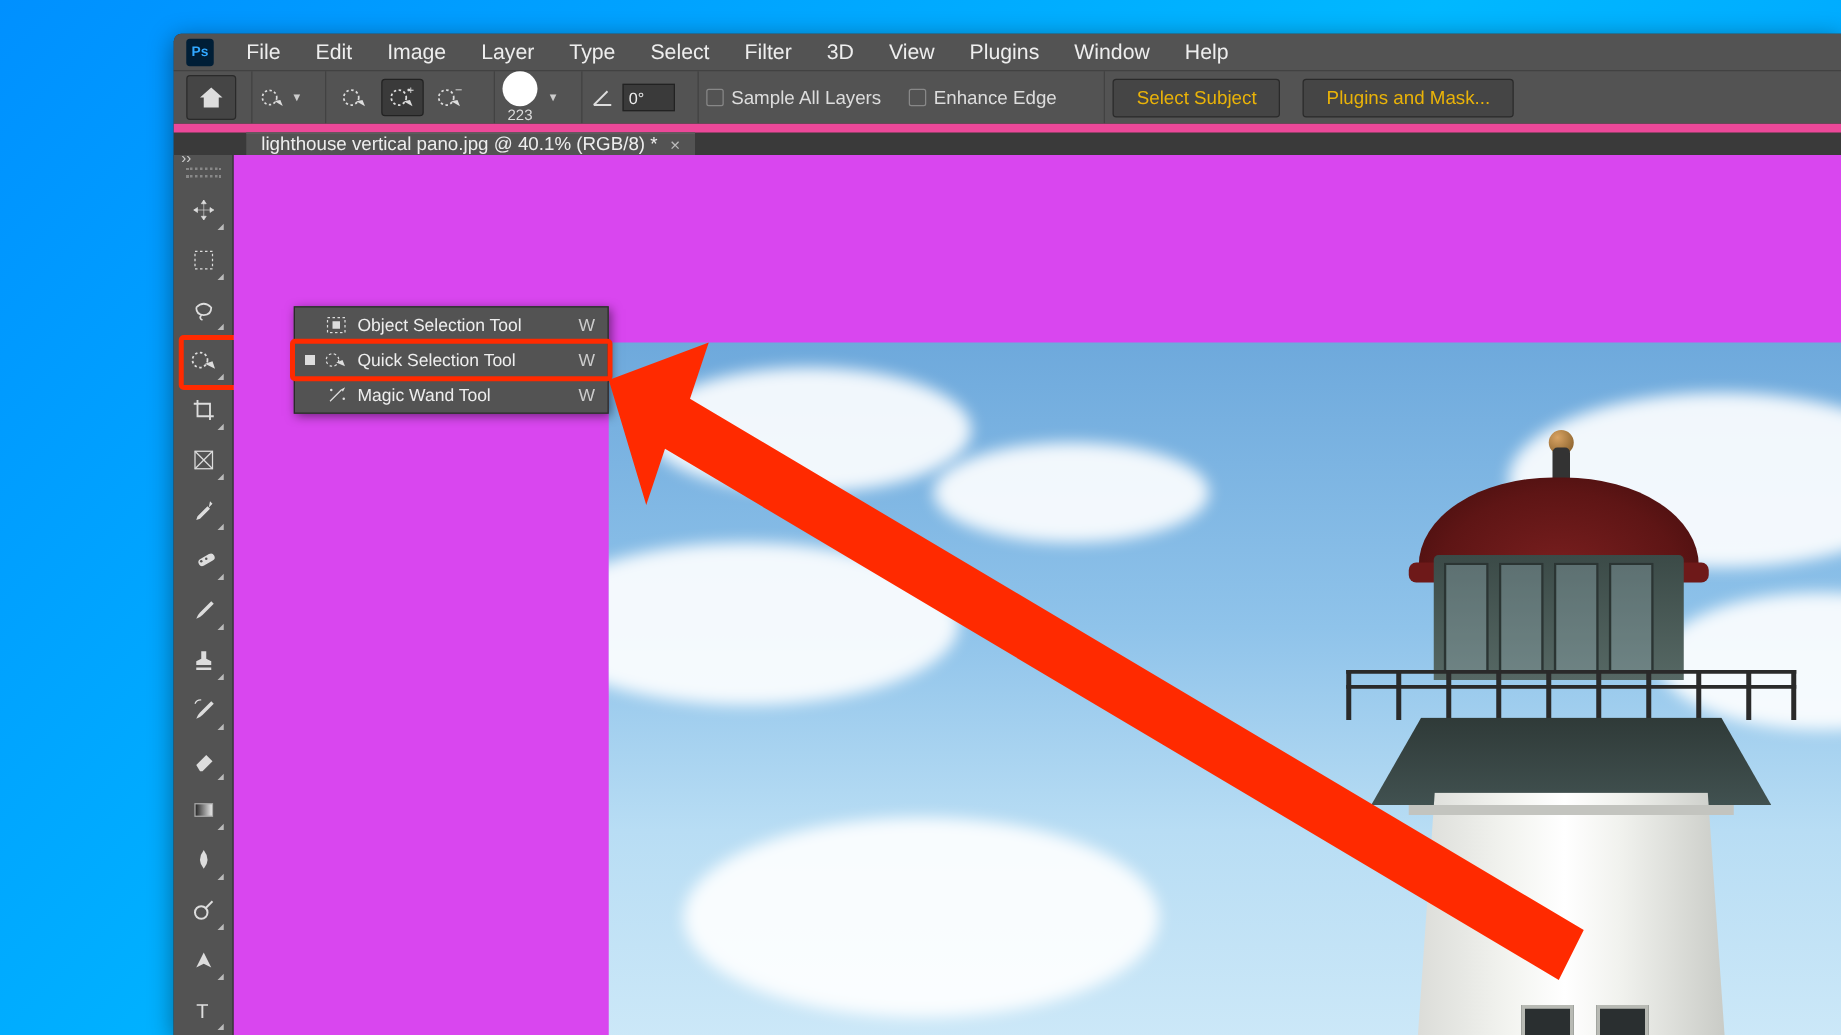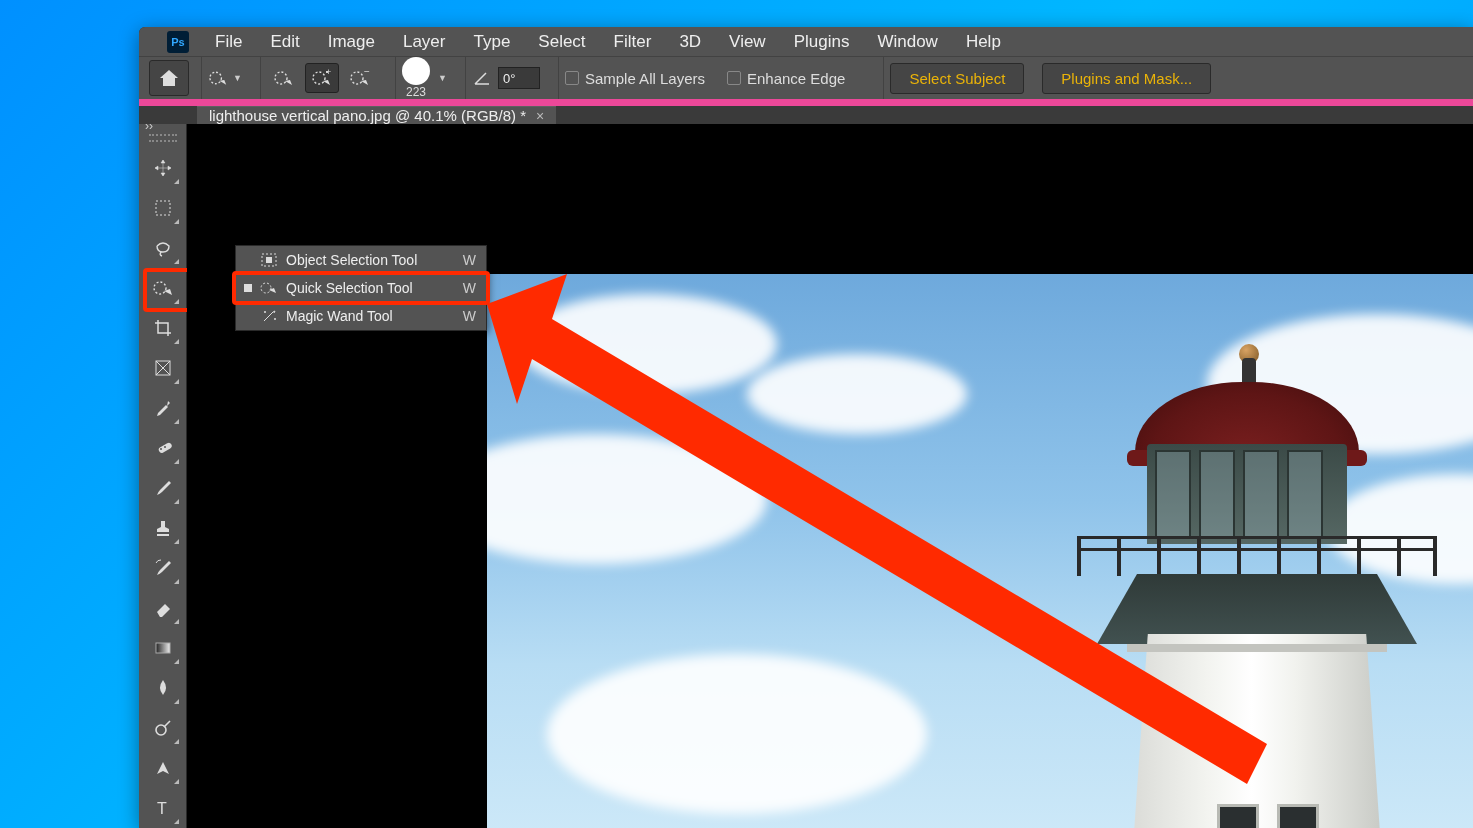--- a/index.html
+++ b/index.html
@@ -14,21 +14,21 @@
     background: #323232;
     border-top-left-radius: 6px;
     display: flex; flex-direction: column;
     box-shadow: 0 4px 20px rgba(0,0,0,0.4);
   }
   
   .menubar {
     height: 40px;
     background: #535353;
     display: flex; align-items: center;
-    padding: 0 24px;
+    padding: 0 6px;
     gap: 4px;
     border-top-left-radius: 6px;
   }
   .ps-logo {
     width: 22px; height: 22px;
     background: #001e36;
     color: #31a8ff;
     font-size: 11px; font-weight: 700;
     display: flex; align-items: center; justify-content: center;
     border-radius: 3px;
@@ -154,21 +154,21 @@
   }
   .tri {
     position: absolute;
     right: 2px; bottom: 2px;
     width: 0; height: 0;
     border-left: 5px solid transparent;
     border-bottom: 5px solid #bbb;
   }
   .canvas-area {
     flex: 1;
-    background: #000000;
+    background: #d946ef;
     position: relative;
     overflow: hidden;
   }
   .image {
     position: absolute;
     left: 300px; top: 150px;
     width: 1034px; height: 651px;
   }
   .sky {
     position: absolute; inset: 0;

